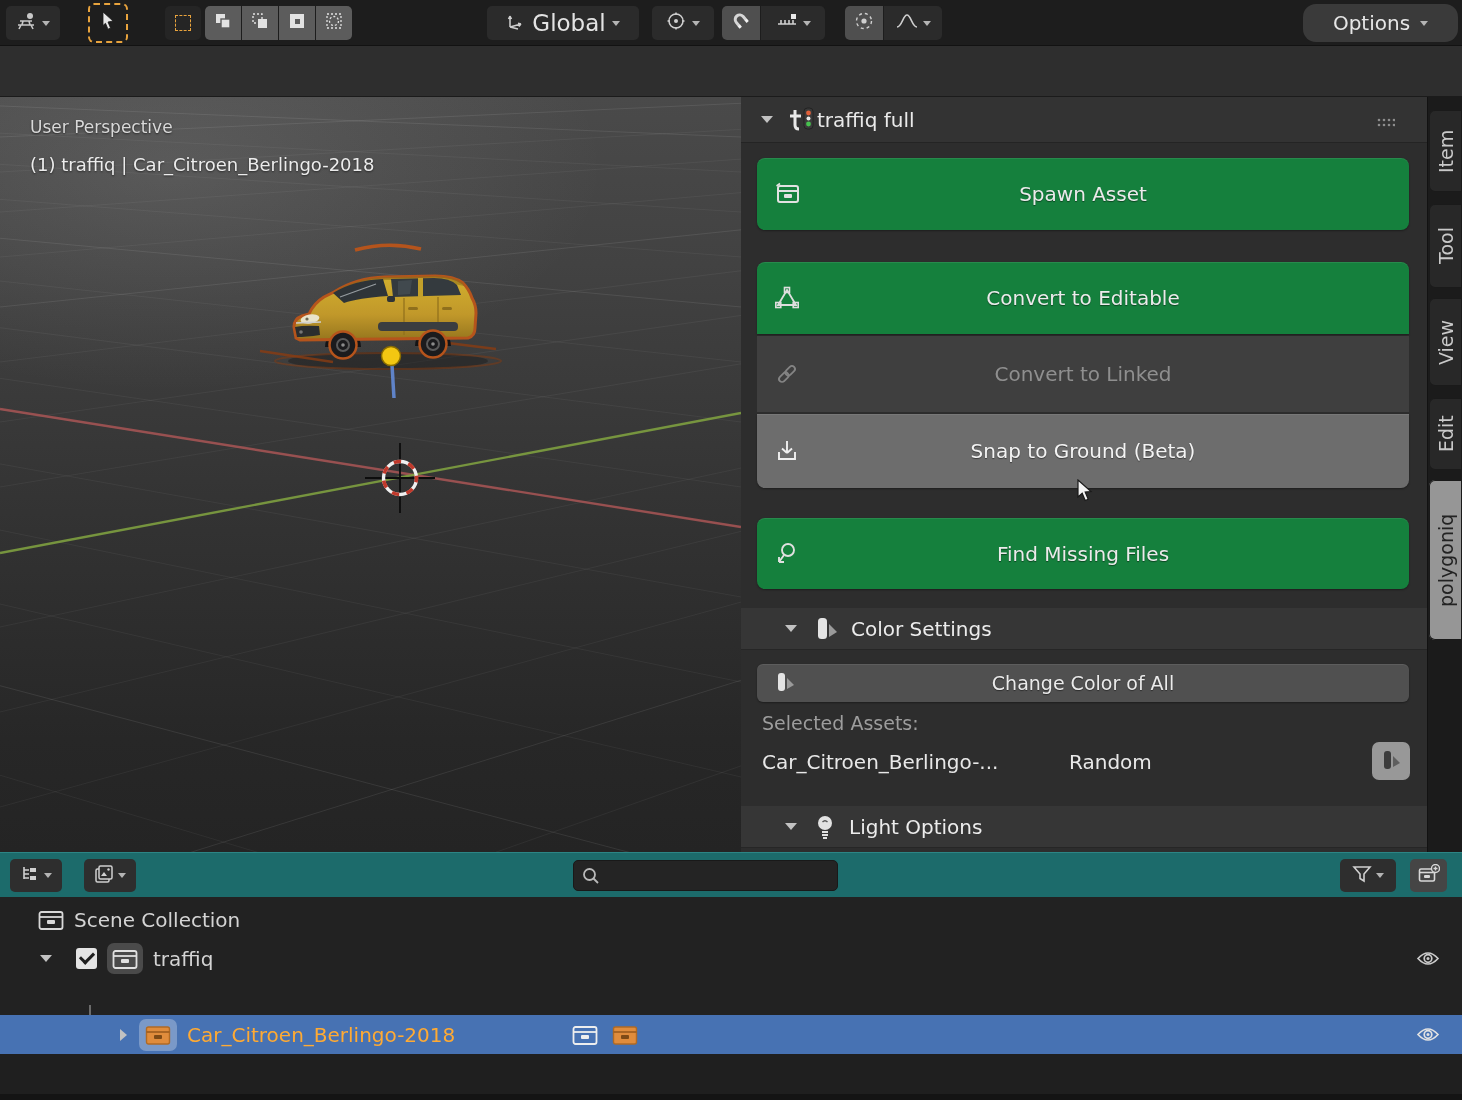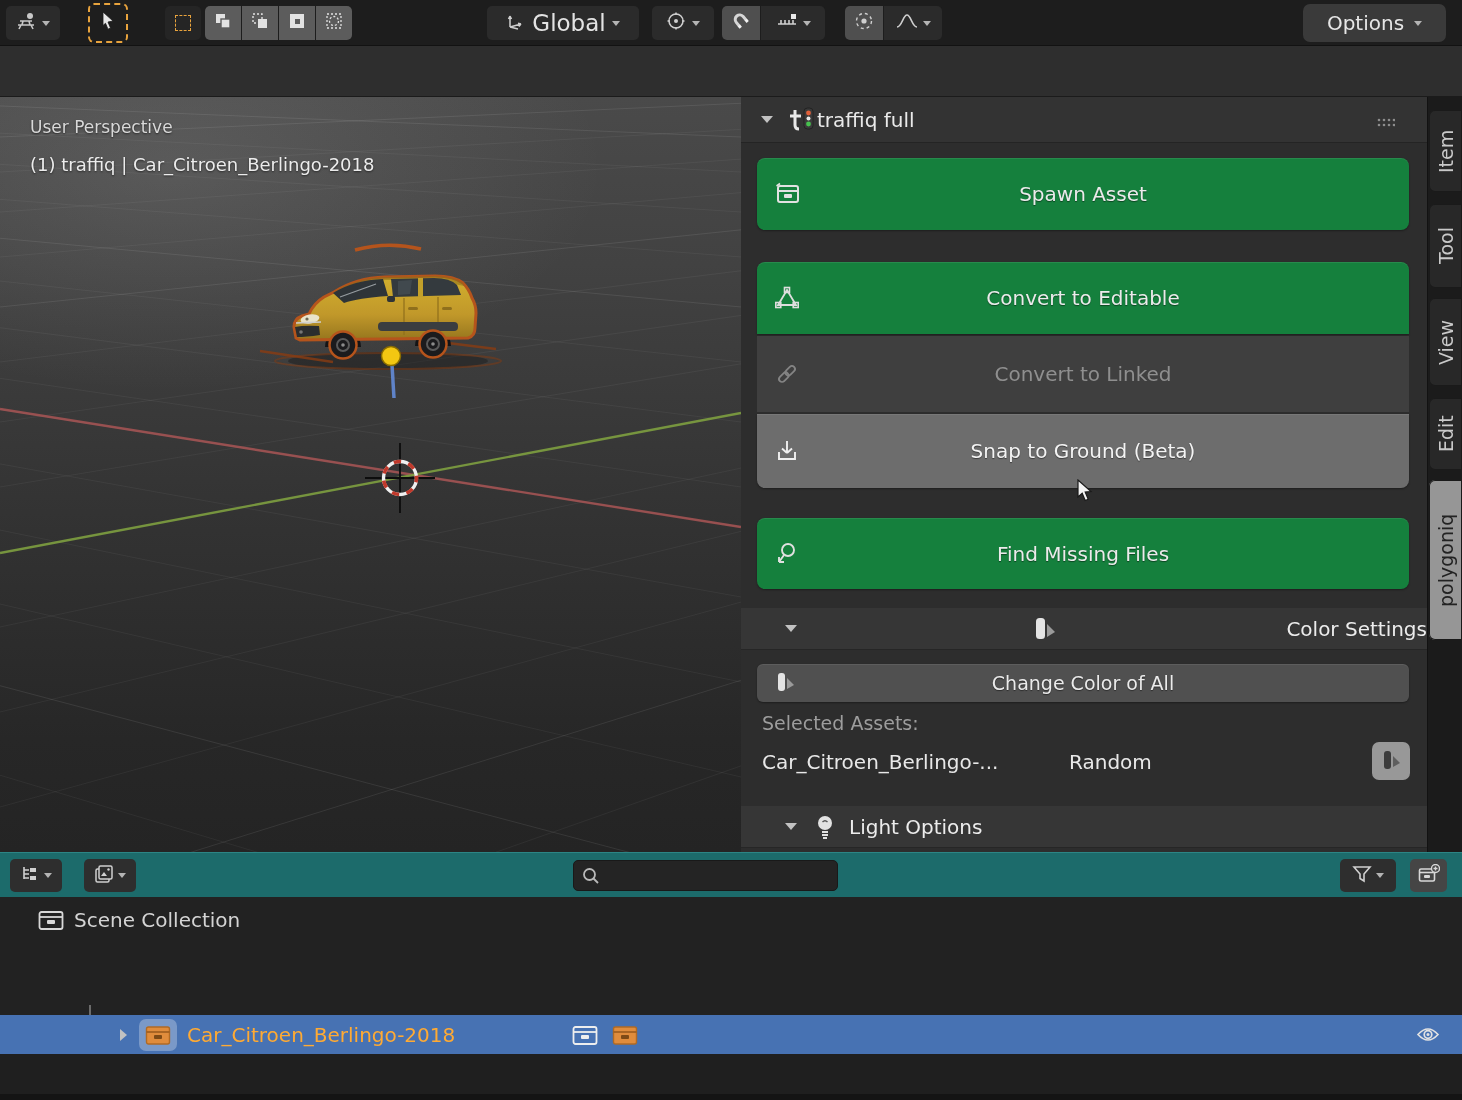--- a/index.html
+++ b/index.html
@@ -170,21 +170,21 @@
       <div class="seg" style="width:58px; background:#2b2b2b; gap:5px;">
         <span>
           <svg width="22" height="18" viewBox="0 0 22 18">
               <path d="M1 15 C6 15 7 3 11 3 C15 3 16 15 21 15" fill="none" stroke="#cfcfcf" stroke-width="1.7"></path>
             </svg>
         </span>
         <i class="chev"></i>
       </div>
     </div>
 
-    <div class="tb-btn" style="left:1303px; top:4px; width:143px; height:38px; background:#3a3a3a; border-radius:7px; gap:10px;">
+    <div class="tb-btn" style="left:1303px; top:4px; width:155px; height:38px; background:#3a3a3a; border-radius:13px; gap:10px;">
       <span style="font-size:20px; color:#e6e6e6;">Options</span>
       <i class="chev"></i>
     </div>
   </div>
 
   <div id="vheader" class="abs">
     <div class="hd-btn" style="left:8px; width:210px; background:#252525; gap:8px;">
       <span>
         <svg width="18" height="18" viewBox="0 0 18 18">
             <path d="M1 5 V1 H5 M13 1 H17 V5 M17 13 V17 H13 M5 17 H1 V13" fill="none" stroke="#d6d6d6" stroke-width="1.8"></path>
@@ -478,21 +478,21 @@
     <div class="pbtn" style="top:421px; height:71px;">
       <span class="bicon">
         <svg width="26" height="26" viewBox="0 0 26 26">
             <circle cx="13" cy="9" r="6" fill="none" stroke="#e0e0e0" stroke-width="1.9"></circle>
             <path d="M9 14 L4 21 M4 21 H9 M4 21 V16" stroke="#e0e0e0" stroke-width="1.9" fill="none"></path>
           </svg>
       </span>
       <span>Find Missing Files</span>
     </div>
 
-    <div class="section-strip" style="top:511px;justify-content:space-between;">
+    <div class="section-strip" style="top:511px;">
       <i class="tri-down" style="margin-left:44px;"></i>
       <span style="margin-left:16px; display:flex;">
         <svg width="26" height="26" viewBox="0 0 26 26">
             <rect x="5" y="2" width="9" height="21" rx="3.5" fill="#e4e4e4"></rect>
             <path d="M16 8 L24 16 L16 21 Z" fill="#9a9a9a"></path>
           </svg>
       </span>
       <span style="margin-left:12px;">Color Settings</span>
     </div>
 
@@ -606,20 +606,39 @@
       <span style="margin-left:38px; display:flex;">
         <svg width="26" height="22" viewBox="0 0 26 22">
             <rect x="1.5" y="3" width="23" height="17" rx="2" fill="none" stroke="#d8d8d8" stroke-width="1.8"></rect>
             <path d="M1.5 8 H24.5" stroke="#d8d8d8" stroke-width="1.8"></path>
             <rect x="9" y="11" width="8" height="4" rx="1" fill="#d8d8d8"></rect>
           </svg>
       </span>
       <span style="margin-left:10px;">Scene Collection</span>
     </div>
 
+    <div class="o-row" style="top:42px;">
+      <i class="tri-down" style="margin-left:40px;"></i>
+      <span class="checkbox" style="margin-left:24px;"></span>
+      <span class="icon-pill" style="margin-left:10px; width:36px; height:31px; background:#4a4a4a;">
+        <svg width="26" height="22" viewBox="0 0 26 22">
+            <rect x="1.5" y="3" width="23" height="17" rx="2" fill="none" stroke="#e0e0e0" stroke-width="1.8"></rect>
+            <path d="M1.5 8 H24.5" stroke="#e0e0e0" stroke-width="1.8"></path>
+            <rect x="9" y="11" width="8" height="4" rx="1" fill="#e0e0e0"></rect>
+          </svg>
+      </span>
+      <span style="margin-left:10px;">traffiq</span>
+      <span style="position:absolute; right:22px; display:flex;">
+        <svg width="24" height="17" viewBox="0 0 24 17">
+            <path d="M2 8.5 Q12 -2.5 22 8.5 Q12 19.5 2 8.5 Z" fill="none" stroke="#cbcbcb" stroke-width="1.7"></path>
+            <circle cx="12" cy="8.5" r="3.8" fill="none" stroke="#cbcbcb" stroke-width="1.7"></circle>
+            <circle cx="12" cy="8.5" r="1.5" fill="#cbcbcb"></circle>
+          </svg>
+      </span>
+    </div>
 
 
     <div class="abs" style="left:89px; top:108px; width:1.5px; height:32px; background:#6b6b6b;"></div>
     <div class="abs" style="left:89px; top:139px; width:22px; height:1.5px; background:#6b6b6b;"></div>
 
     <div class="o-row selected" style="top:118px;">
       <i class="tri-right" style="margin-left:120px;"></i>
       <span class="icon-pill" style="margin-left:12px; width:38px; height:32px; background:rgba(255,255,255,.28);">
         <svg width="26" height="22" viewBox="0 0 26 22">
             <rect x="1.5" y="3" width="23" height="17" rx="2" fill="#e08c3c" stroke="#b06a24" stroke-width="1.4"></rect>

